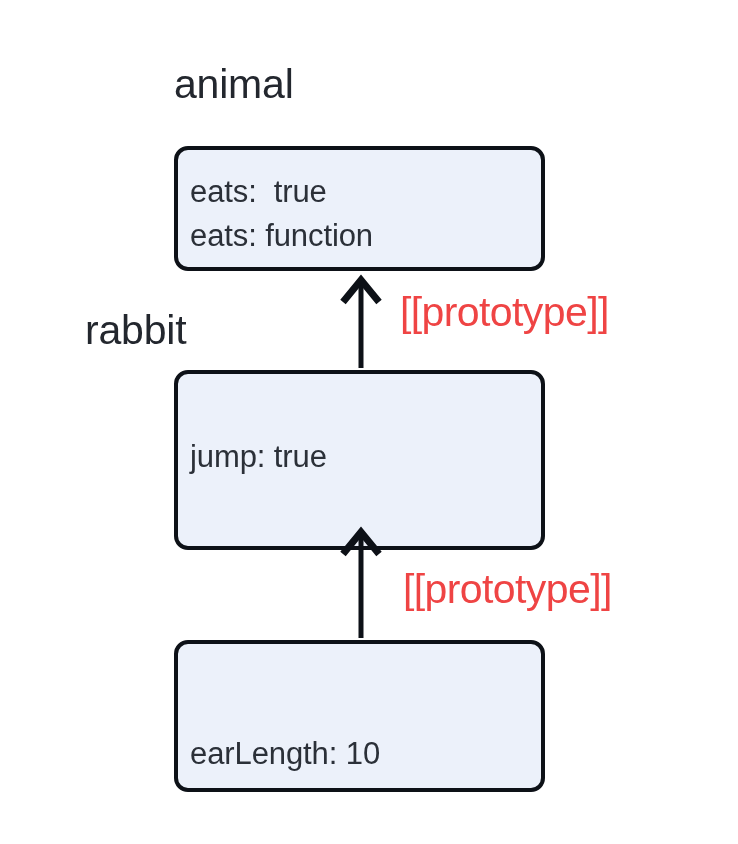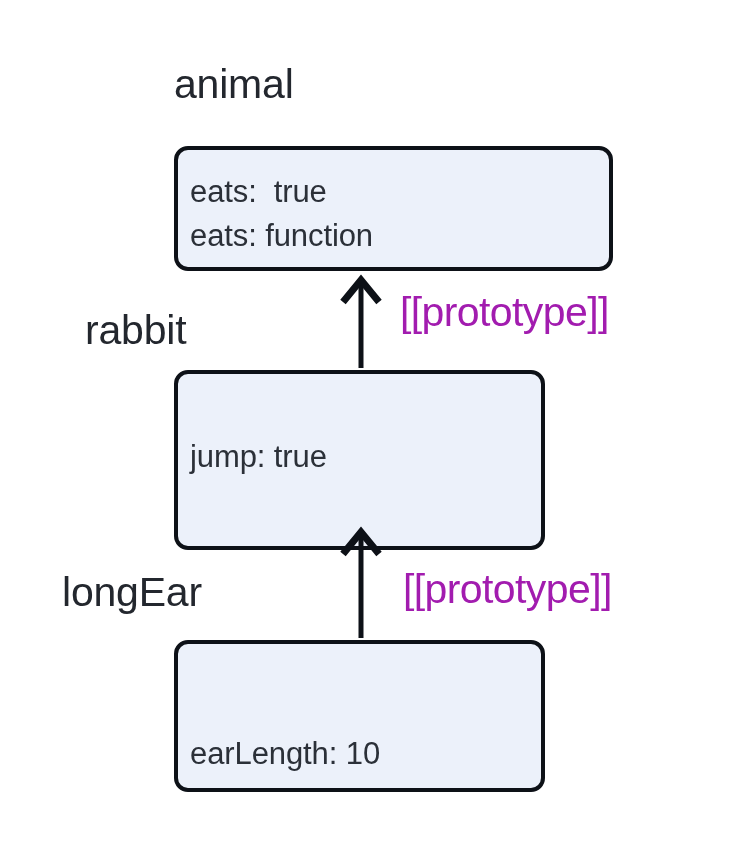--- a/index.html
+++ b/index.html
@@ -25,21 +25,21 @@
     color: #23272e;
     letter-spacing: -0.2px;
     white-space: nowrap;
     line-height: 1;
   }
   .proto-label {
     position: absolute;
     font-family: "Liberation Sans", sans-serif;
     font-size: 41px;
     font-weight: 400;
-    color: #a21caf;
+    color: #ef4444;
     letter-spacing: -0.6px;
     white-space: nowrap;
     line-height: 1;
   }
   .obj-box {
     position: absolute;
     box-sizing: border-box;
     background: #ecf1fa;
     border: 4px solid #0d1117;
     border-radius: 14px;
@@ -63,21 +63,21 @@
     overflow: visible;
   }
 </style>
 </head>
 <body>
 
 <div id="stage">
 
   <div class="obj-label" style="left:174px; top:64px;">animal</div>
 
-  <div class="obj-box" style="left:174px; top:146px; width:439px; height:125px;">
+  <div class="obj-box" style="left:174px; top:146px; width:371px; height:125px;">
     <div class="box-body" style="top:20px;">
       <div class="prop-line">eats:  true</div>
       <div class="prop-line">eats: function</div>
     </div>
   </div>
 
   <svg class="arrow-svg" style="left:335px; top:272px;" width="52" height="100" viewBox="0 0 52 100">
     <line x1="26" y1="96" x2="26" y2="12" stroke="#0d1117" stroke-width="5"></line>
     <polyline points="8,30 26,8 44,30" fill="none" stroke="#0d1117" stroke-width="7" stroke-linecap="butt" stroke-linejoin="miter"></polyline>
   </svg>
@@ -92,21 +92,20 @@
     </div>
   </div>
 
   <svg class="arrow-svg" style="left:335px; top:524px;" width="52" height="118" viewBox="0 0 52 118">
     <line x1="26" y1="114" x2="26" y2="12" stroke="#0d1117" stroke-width="5"></line>
     <polyline points="8,30 26,8 44,30" fill="none" stroke="#0d1117" stroke-width="7" stroke-linecap="butt" stroke-linejoin="miter"></polyline>
   </svg>
 
   <div class="proto-label" style="left:403px; top:569px;">[[prototype]]</div>
 
-  <div class="obj-label" style="left:62px; top:572px;">longEar</div>
 
   <div class="obj-box" style="left:174px; top:640px; width:371px; height:152px;">
     <div class="box-body" style="top:61px;margin-top:27px;">
       <div class="prop-line">earLength: 10</div>
     </div>
   </div>
 
 </div>
 
 </body></html>

